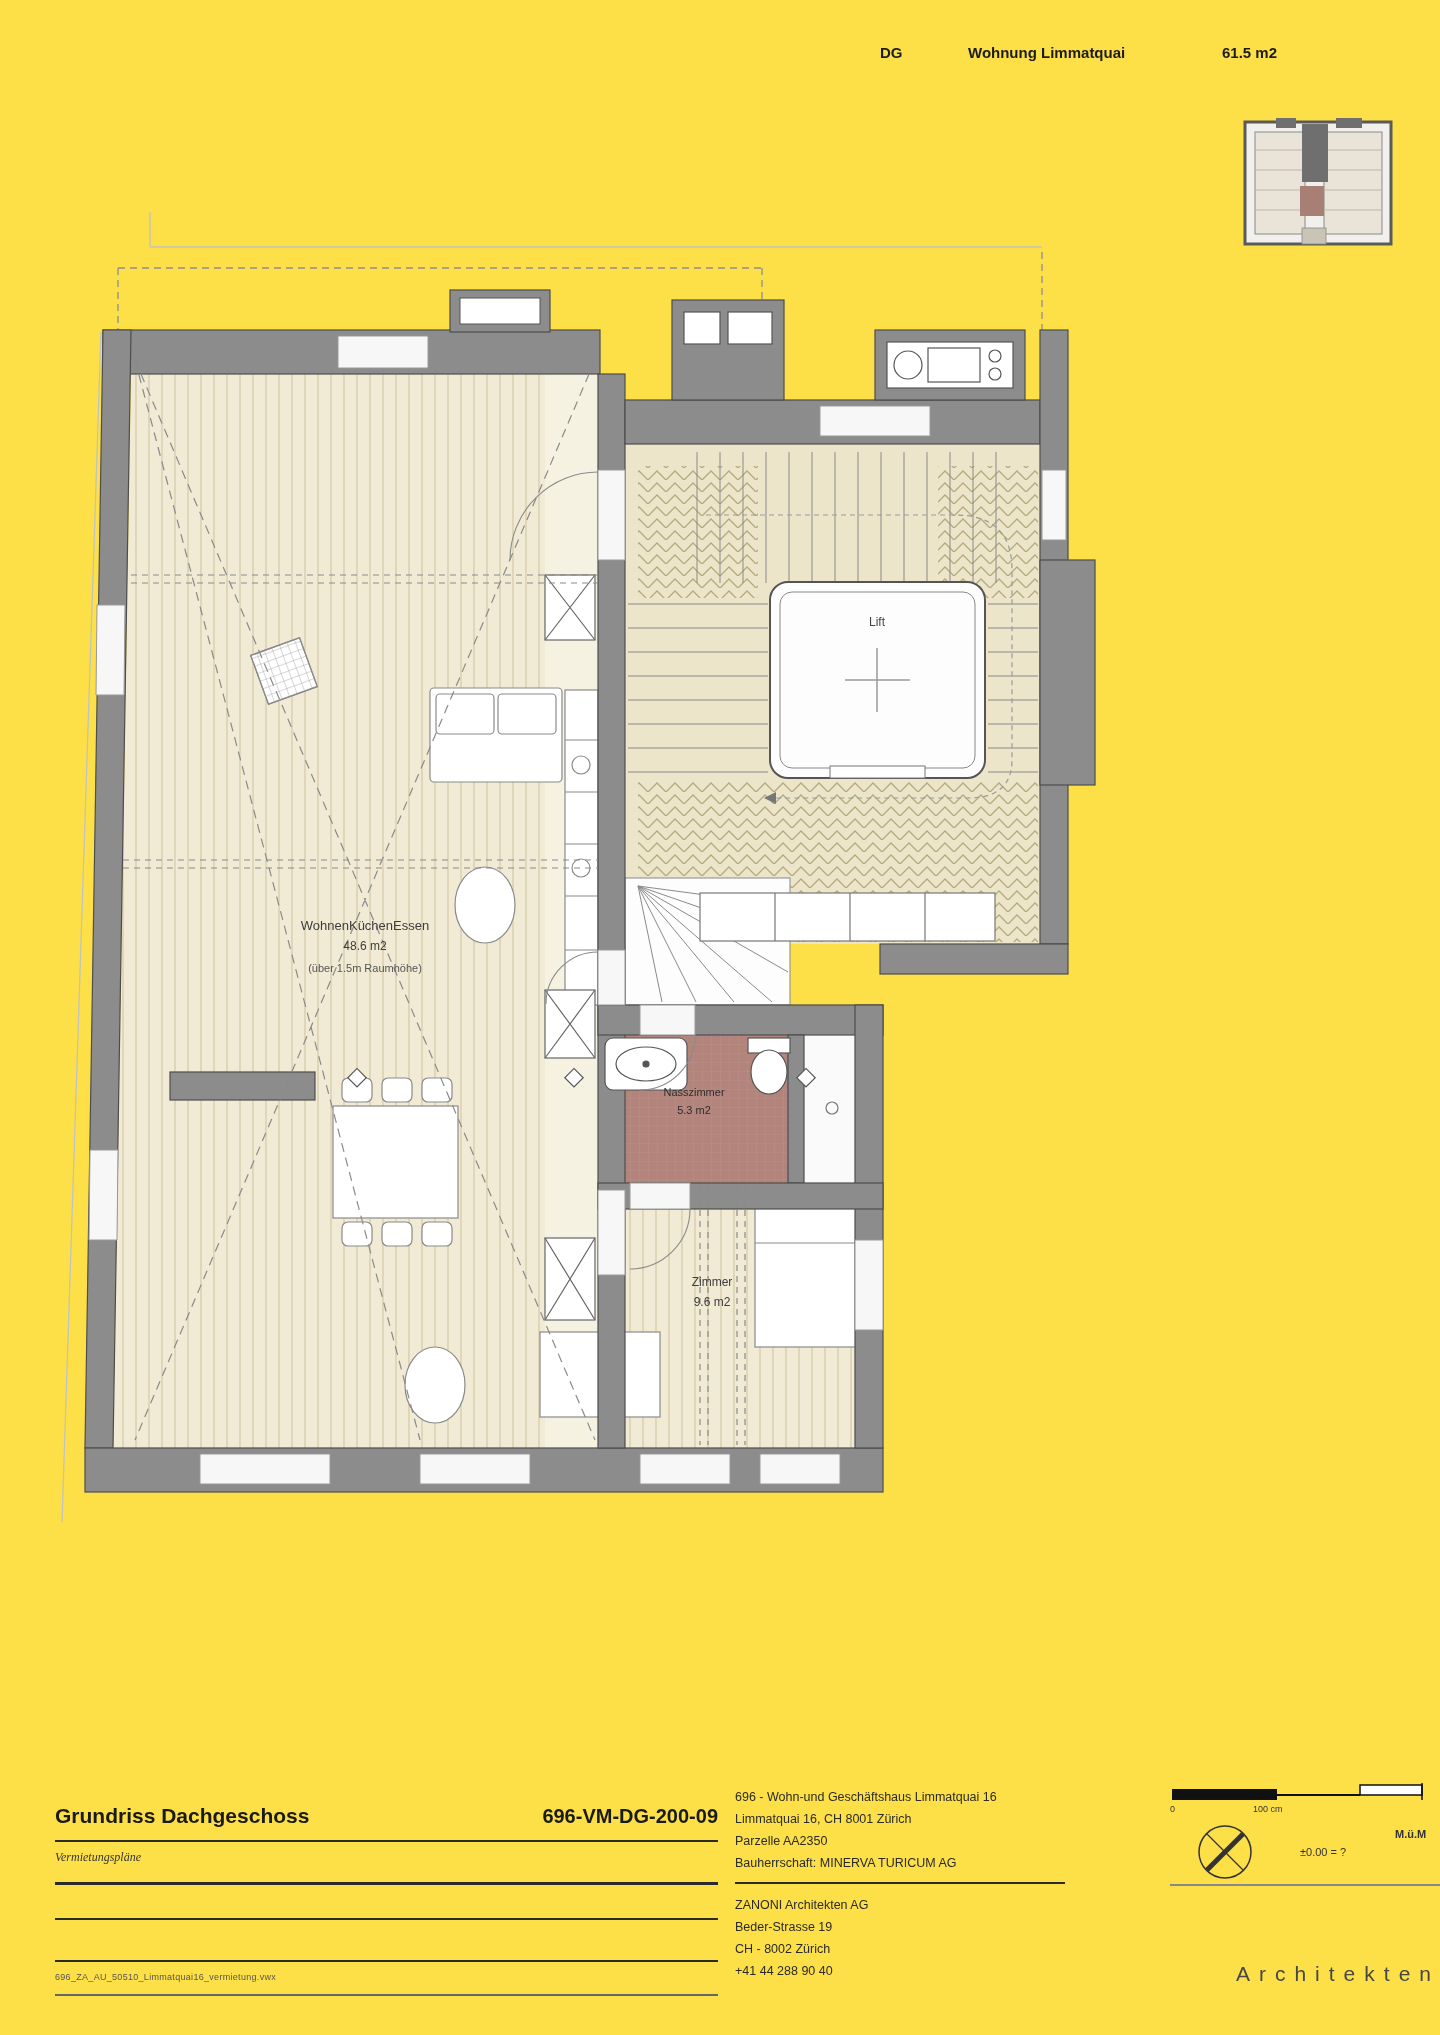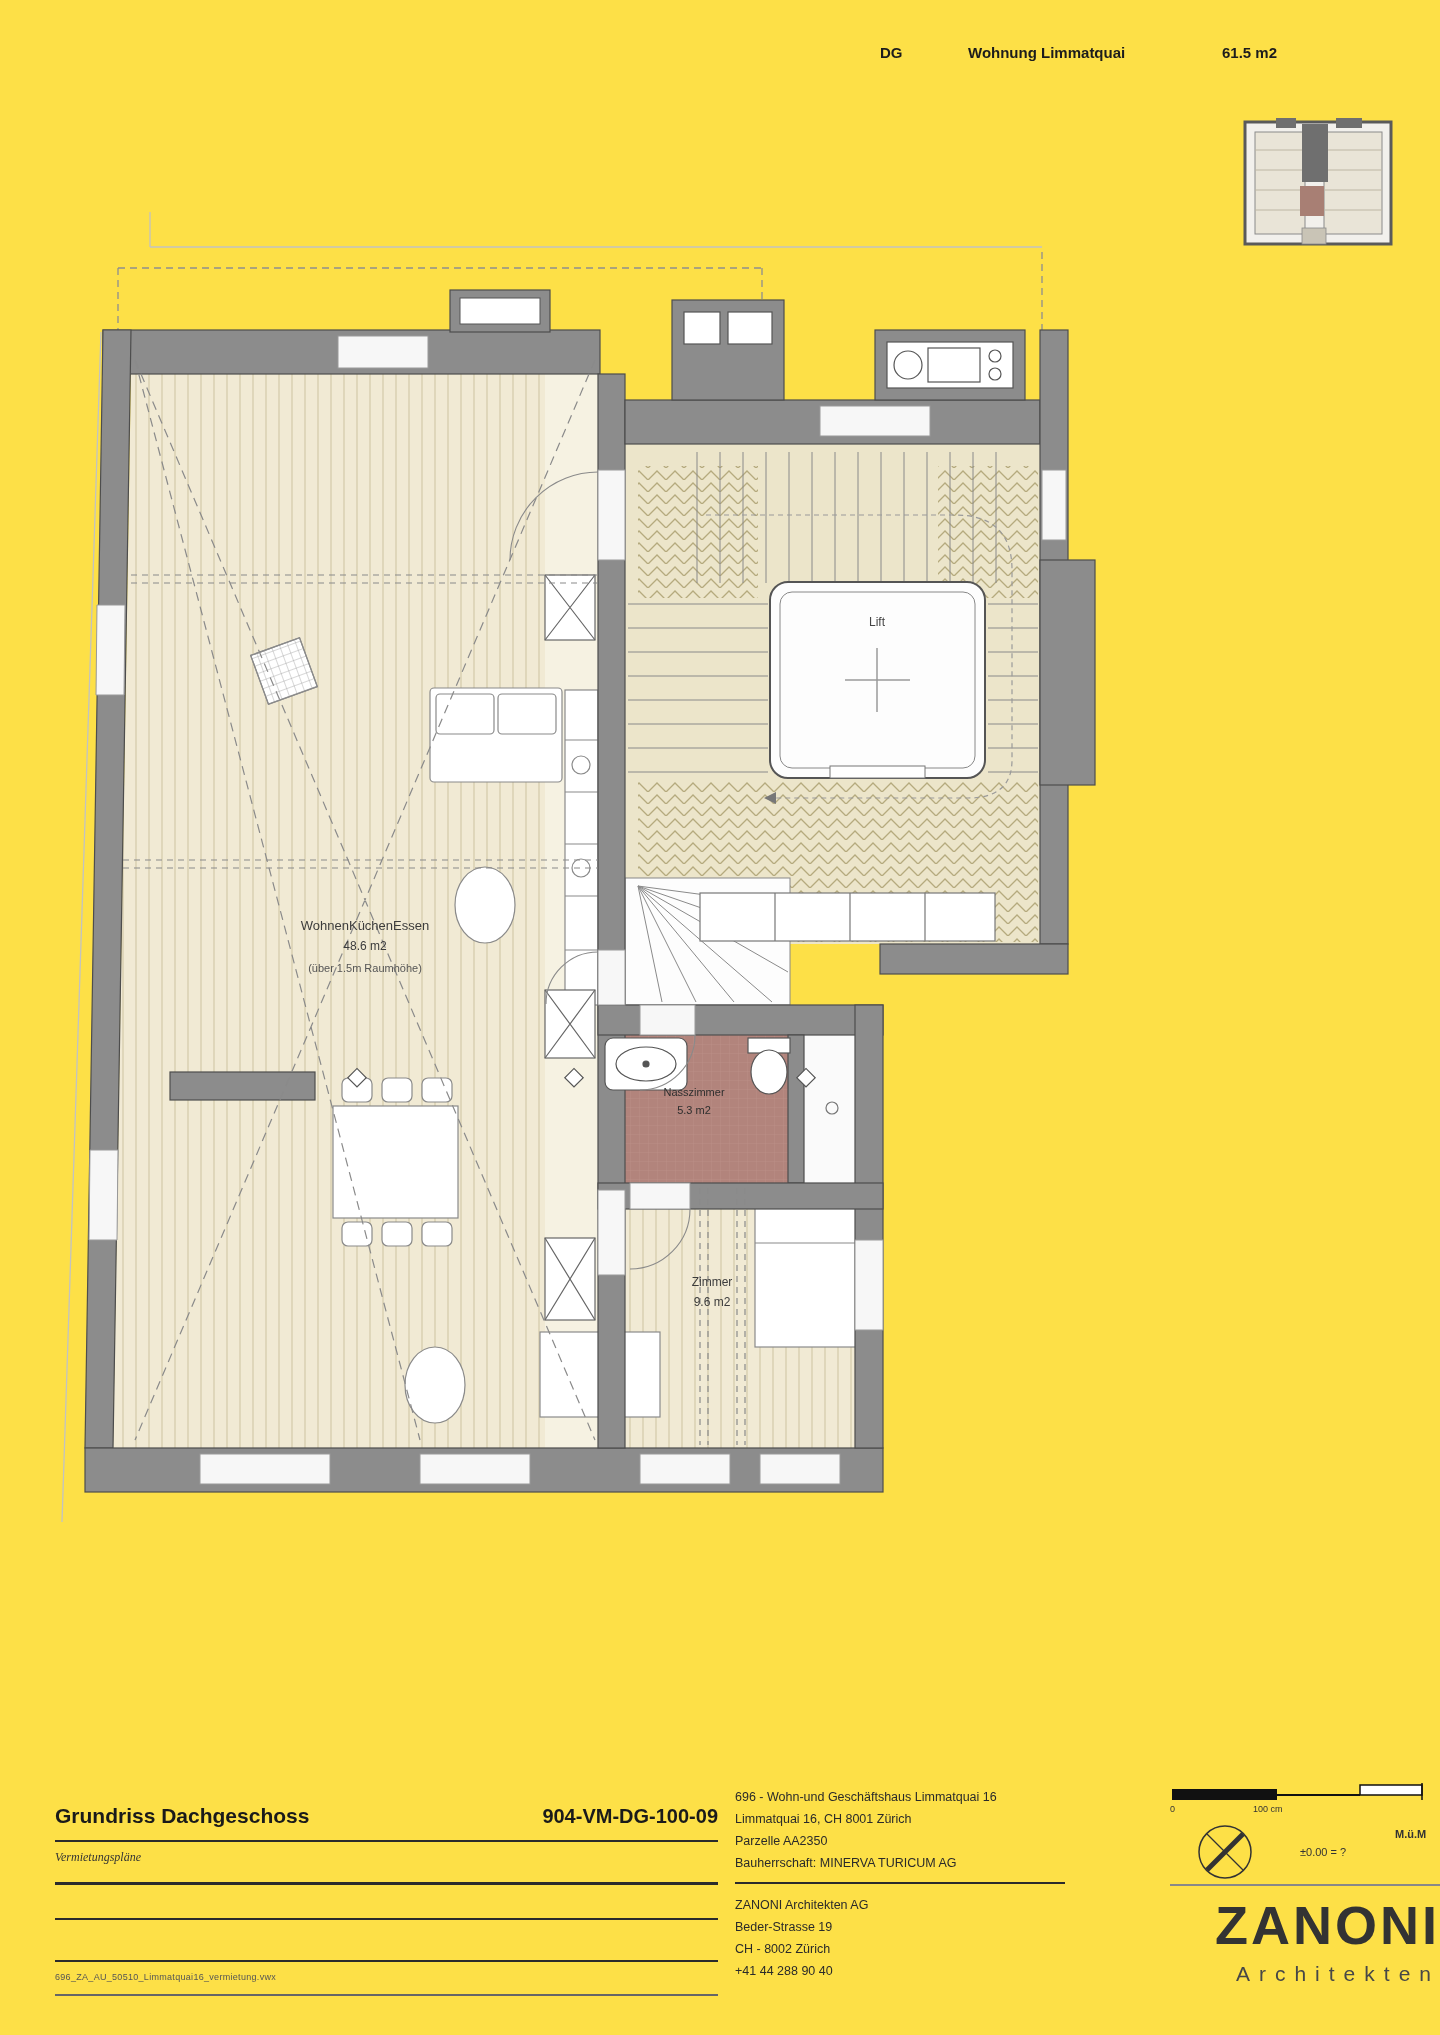--- a/index.html
+++ b/index.html
@@ -277,21 +277,21 @@
       <path d="M1324 150 H1382 M1324 170 H1382 M1324 190 H1382 M1324 210 H1382" stroke="#bdb6a4" stroke-width="1"></path>
       <rect x="1302" y="124" width="26" height="58" fill="#6f6f6f"></rect>
       <rect x="1300" y="186" width="24" height="30" fill="#a87f74"></rect>
       <rect x="1276" y="118" width="20" height="10" fill="#6f6f6f"></rect>
       <rect x="1336" y="118" width="26" height="10" fill="#6f6f6f"></rect>
       <rect x="1302" y="228" width="24" height="16" fill="#c9c4b6" stroke="#8a8a8a" stroke-width="0.8"></rect>
     </g>
   </svg>
 
   <div class="abs tb-title" style="left:55px;top:1804px;">Grundriss Dachgeschoss</div>
-  <div class="abs tb-num" style="left:400px;top:1805px;width:318px;">904-VM-DG-100-09</div>
+  <div class="abs tb-num" style="left:400px;top:1805px;width:318px;">696-VM-DG-200-09</div>
   <div class="rule" style="left:55px;top:1840px;width:663px;height:2px;"></div>
   <div class="abs tb-sub" style="left:55px;top:1850px;">Vermietungspläne</div>
   <div class="rule" style="left:55px;top:1882px;width:663px;height:2.5px;"></div>
 
   <div class="rule" style="left:55px;top:1918px;width:663px;height:1.5px;"></div>
   <div class="rule" style="left:55px;top:1960px;width:663px;height:2px;"></div>
   <div class="abs tb-file" style="left:55px;top:1972px;">696_ZA_AU_50510_Limmatquai16_vermietung.vwx</div>
   <div class="rule" style="left:55px;top:1994px;width:663px;height:1.5px;background:#666;"></div>
 
   <div class="abs info b" style="left:735px;top:1786px;">696 - Wohn-und Geschäftshaus Limmatquai 16</div>
@@ -316,16 +316,15 @@
       <line x1="47" y1="92" x2="83" y2="56" stroke-width="5"></line>
       <line x1="47" y1="56" x2="83" y2="92" stroke-width="1.2"></line>
     </g>
   </svg>
   <div class="abs scl-lbl" style="left:1170px;top:1804px;">0</div>
   <div class="abs scl-lbl" style="left:1253px;top:1804px;">100 cm</div>
   <div class="abs elev" style="left:1300px;top:1846px;">±0.00  =  ?</div>
   <div class="abs elev" style="left:1395px;top:1828px;font-weight:bold;">M.ü.M</div>
   <div class="rule" style="left:1170px;top:1884px;width:270px;height:2px;background:#888;"></div>
 
-  <div class="abs logo1" style="left:1150px;top:1894px;width:290px;">ZANONI</div>
   <div class="abs logo2" style="left:1150px;top:1962px;width:290px;">Architekten</div>
 
 </div>
 
 </body></html>

